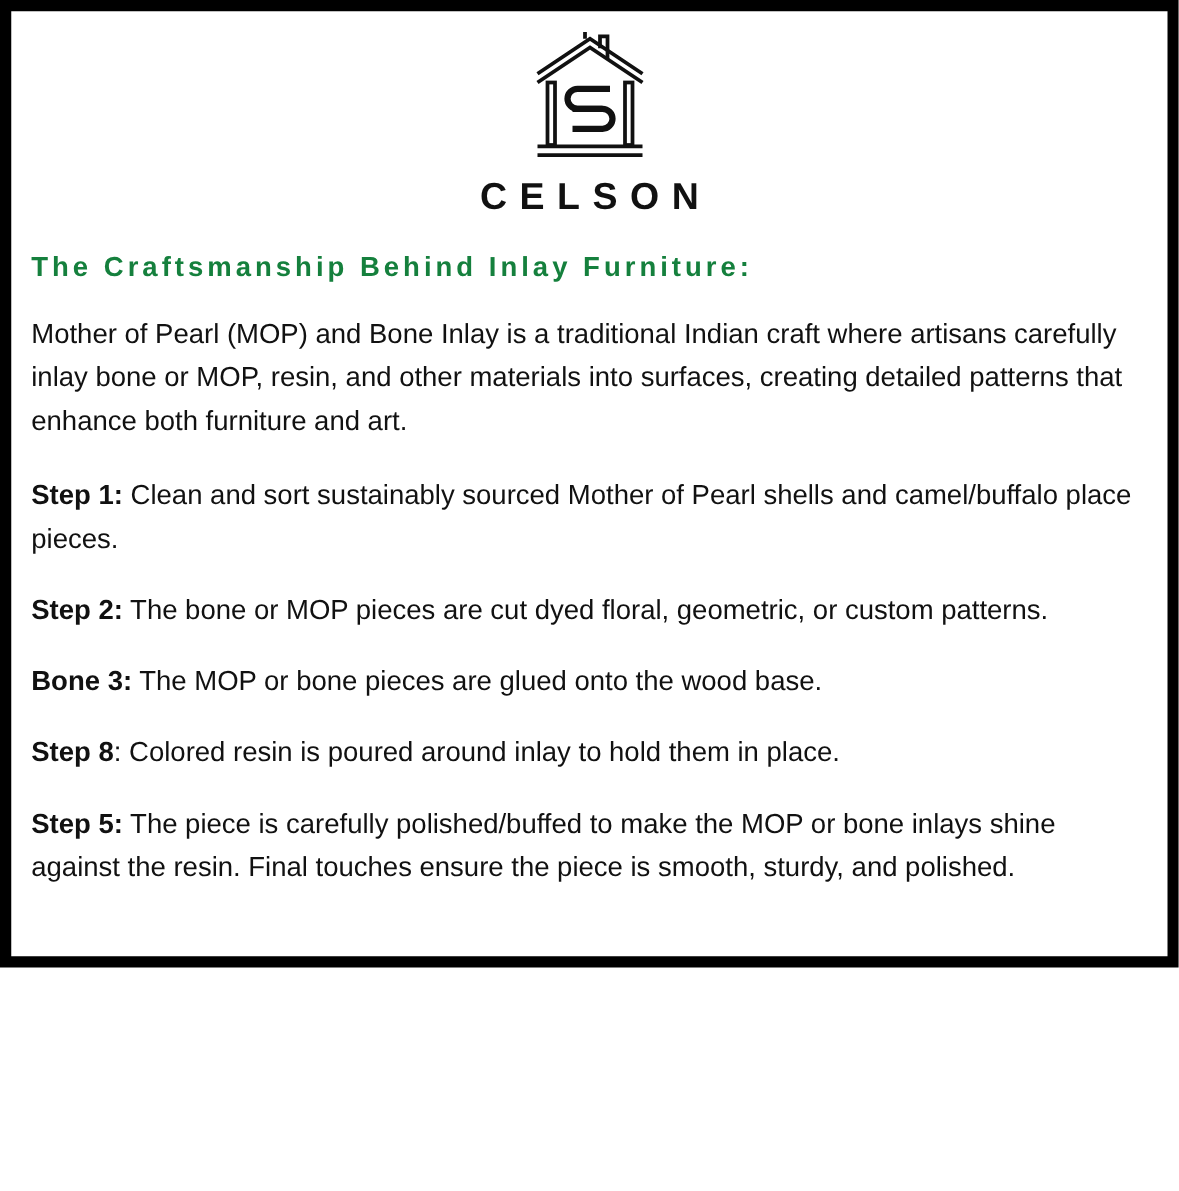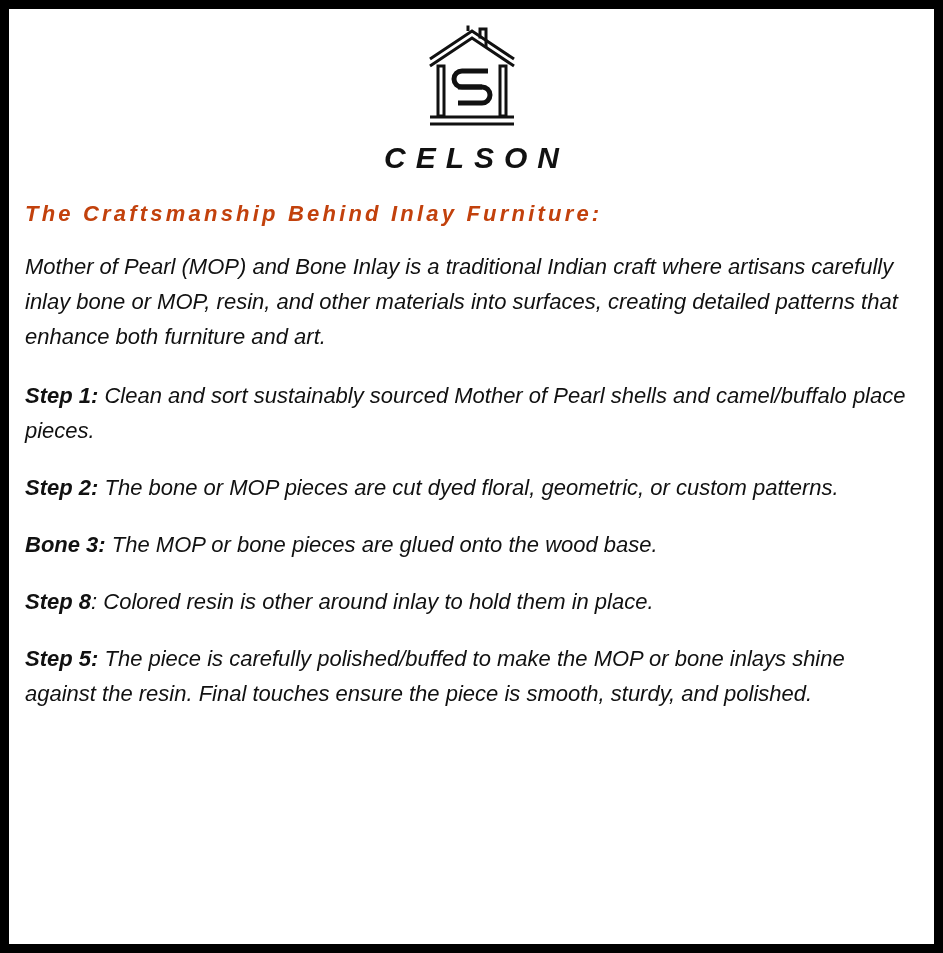--- a/index.html
+++ b/index.html
@@ -11,25 +11,24 @@
     width: 943px;
     height: 953px;
     font-family: "Liberation Sans", sans-serif;
     color: #111111;
     overflow: hidden;
   }
   .page {
     position: relative;
     box-sizing: border-box;
     width: 943px;
-    height: 953px;
+    height: 774px;
     border: 9px solid #000000;
     background: #ffffff;
     padding: 10px 16px 0 16px;
-    font-style: italic;
   }
   .brand-block {
     text-align: center;
     padding-top: 6px;
   }
   .logo {
     display: block;
     margin: 0 auto;
   }
   .brand-name {
@@ -39,21 +38,21 @@
     letter-spacing: 10px;
     text-indent: 10px;
     color: #111111;
     font-family: "Liberation Sans", sans-serif;
   }
   .headline {
     margin-top: 26px;
     font-size: 22px;
     font-weight: 700;
     letter-spacing: 3.2px;
-    color: #c2410c;
+    color: #15803d;
   }
   .body-copy {
     margin-top: 22px;
   }
   .para {
     font-size: 22px;
     line-height: 35px;
     color: #111111;
     margin: 0 0 22px 0;
   }
@@ -95,18 +94,18 @@
   <div class="body-copy">
     <p class="para intro">Mother of Pearl (MOP) and Bone Inlay is a traditional Indian craft where artisans carefully inlay bone or MOP, resin, and other materials into surfaces, creating detailed patterns that enhance both furniture and art.</p>
 
     <p class="para"><span class="step-label">Step 1:</span><span> Clean and sort sustainably sourced Mother of Pearl shells and camel/buffalo place pieces.</span></p>
 
 
     <p class="para"><span class="step-label">Step 2:</span><span> The bone or MOP pieces are cut dyed floral, geometric, or custom patterns.</span></p>
 
     <p class="para"><span class="step-label">Bone 3:</span><span> The MOP or bone pieces are glued onto the wood base.</span></p>
 
-    <p class="para"><span class="step-label">Step 8</span><span>: Colored resin is other around inlay to hold them in place.</span></p>
+    <p class="para"><span class="step-label">Step 8</span><span>: Colored resin is poured around inlay to hold them in place.</span></p>
 
     <p class="para"><span class="step-label">Step 5:</span><span> The piece is carefully polished/buffed to make the MOP or bone inlays shine against the resin. Final touches ensure the piece is smooth, sturdy, and polished.</span></p>
   </div>
 
 </div>
 
 </body></html>

